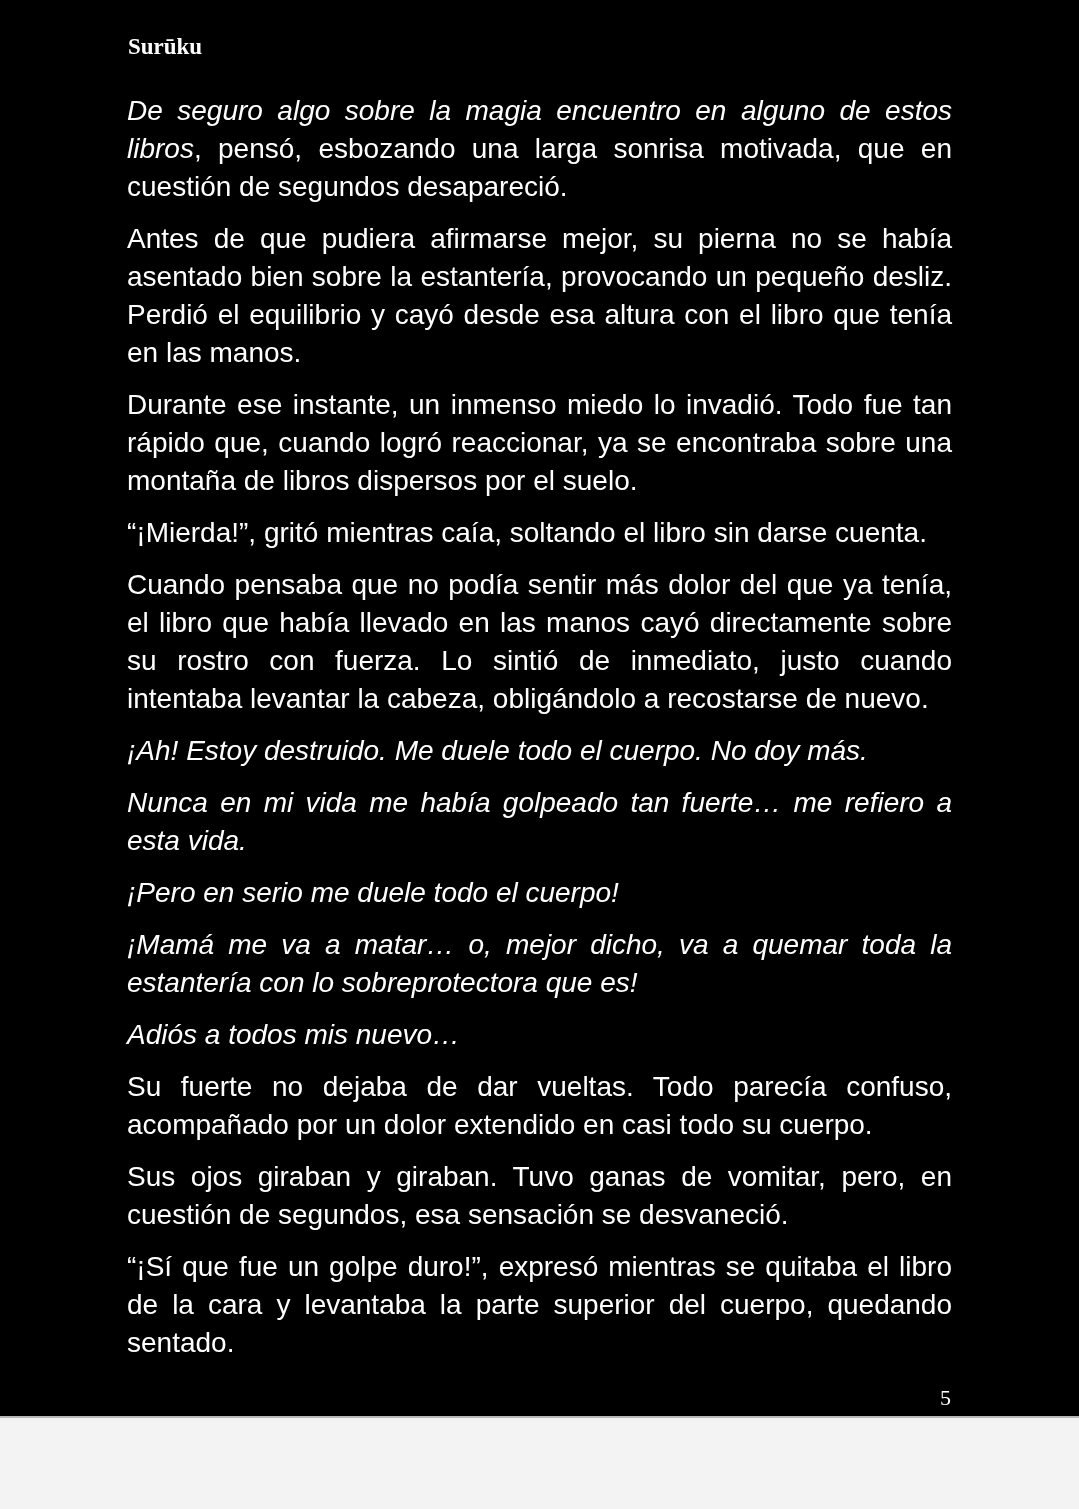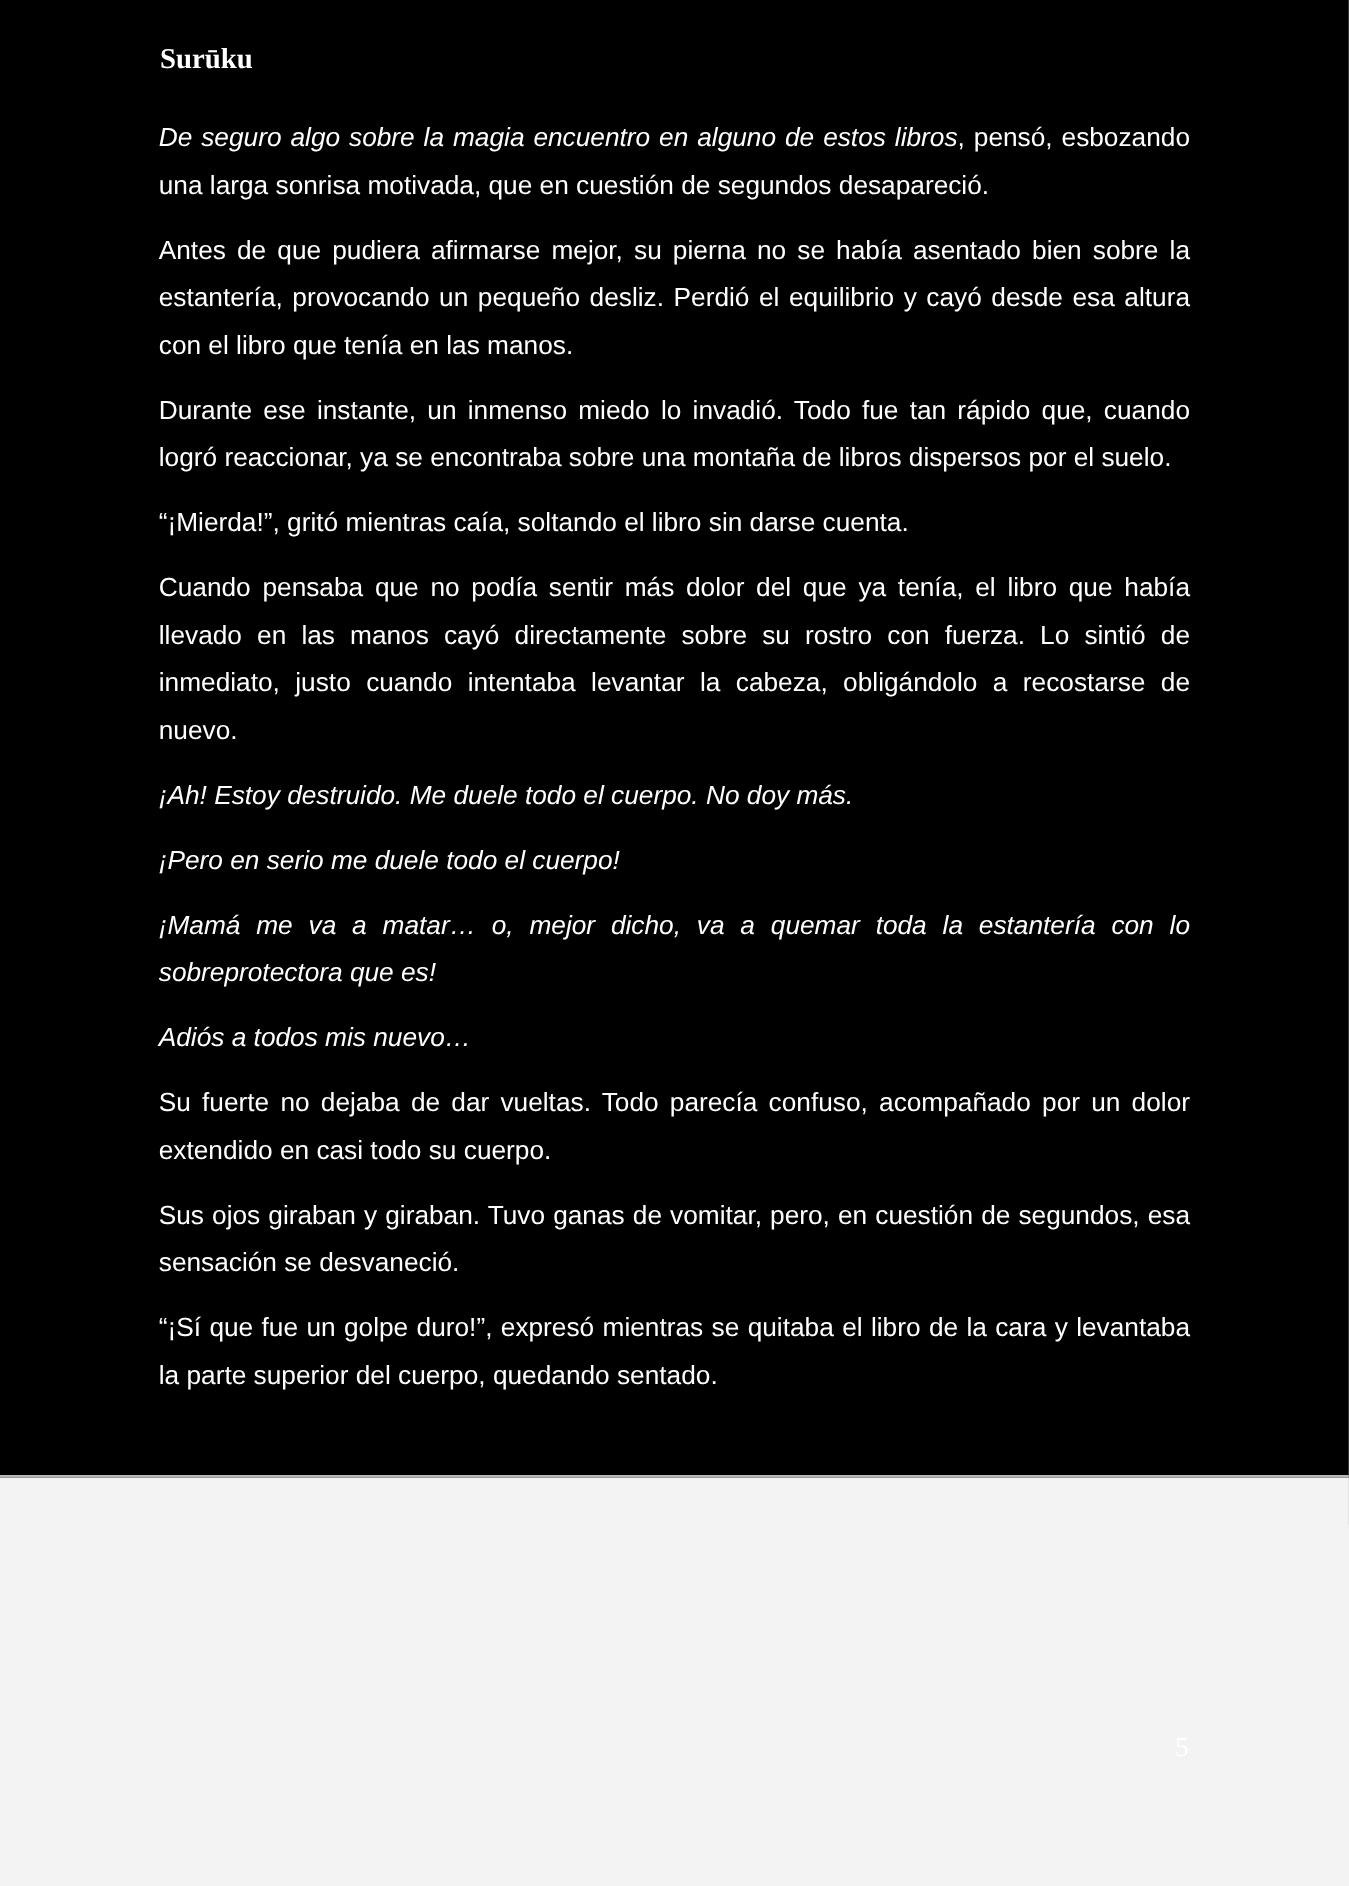--- a/index.html
+++ b/index.html
@@ -8,42 +8,42 @@
       width: 1079px;
       height: 1509px;
       background: #f3f3f3;
       overflow: hidden;
     }
     .page {
       position: absolute;
       left: 0;
       top: 0;
       width: 1079px;
-      height: 1182px;
+      height: 1418px;
       background: #000000;
       border-bottom: 2px solid #b8b8b8;
       box-sizing: border-box;
     }
     .header {
       position: absolute;
       left: 128px;
       top: 34px;
       font-family: "Liberation Serif", serif;
       font-weight: bold;
       font-size: 23px;
       color: #ffffff;
       margin: 0;
     }
     .body-text {
       position: absolute;
       left: 127px;
       top: 92px;
       width: 825px;
       font-family: "Liberation Sans", sans-serif;
-      font-size: 21px;
+      font-size: 28px;
       line-height: 38px;
       color: #ffffff;
     }
     .body-text p {
       margin: 0 0 14px 0;
       text-align: justify;
     }
     .it { font-style: italic; }
     .page-number {
       position: absolute;
@@ -60,20 +60,21 @@
 <div class="page">
   <h1 class="header">Surūku</h1>
 
   <div class="body-text">
     <p><span class="it">De seguro algo sobre la magia encuentro en alguno de estos libros</span><span>, pensó, esbozando una larga sonrisa motivada, que en cuestión de segundos desapareció.</span></p>
     <p>Antes de que pudiera afirmarse mejor, su pierna no se había asentado bien sobre la estantería, provocando un pequeño desliz. Perdió el equilibrio y cayó desde esa altura con el libro que tenía en las manos.</p>
     <p>Durante ese instante, un inmenso miedo lo invadió. Todo fue tan rápido que, cuando logró reaccionar, ya se encontraba sobre una montaña de libros dispersos por el suelo.</p>
     <p>“¡Mierda!”, gritó mientras caía, soltando el libro sin darse cuenta.</p>
     <p>Cuando pensaba que no podía sentir más dolor del que ya tenía, el libro que había llevado en las manos cayó directamente sobre su rostro con fuerza. Lo sintió de inmediato, justo cuando intentaba levantar la cabeza, obligándolo a recostarse de nuevo.</p>
     <p class="it">¡Ah! Estoy destruido. Me duele todo el cuerpo. No doy más.</p>
+    <p class="it">Nunca en mi vida me había golpeado tan fuerte… me refiero a esta vida.</p>
     <p class="it">¡Pero en serio me duele todo el cuerpo!</p>
     <p class="it">¡Mamá me va a matar… o, mejor dicho, va a quemar toda la estantería con lo sobreprotectora que es!</p>
     <p class="it">Adiós a todos mis nuevo…</p>
     <p>Su fuerte no dejaba de dar vueltas. Todo parecía confuso, acompañado por un dolor extendido en casi todo su cuerpo.</p>
     <p>Sus ojos giraban y giraban. Tuvo ganas de vomitar, pero, en cuestión de segundos, esa sensación se desvaneció.</p>
     <p>“¡Sí que fue un golpe duro!”, expresó mientras se quitaba el libro de la cara y levantaba la parte superior del cuerpo, quedando sentado.</p>
   </div>
 
   <div class="page-number">5</div>
 </div>

